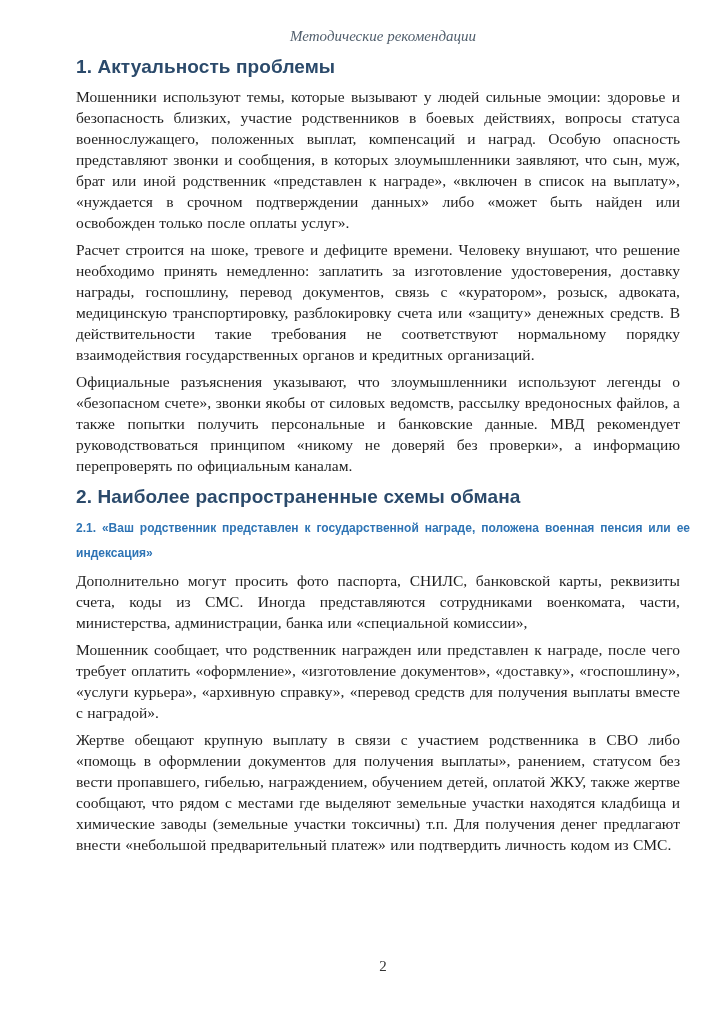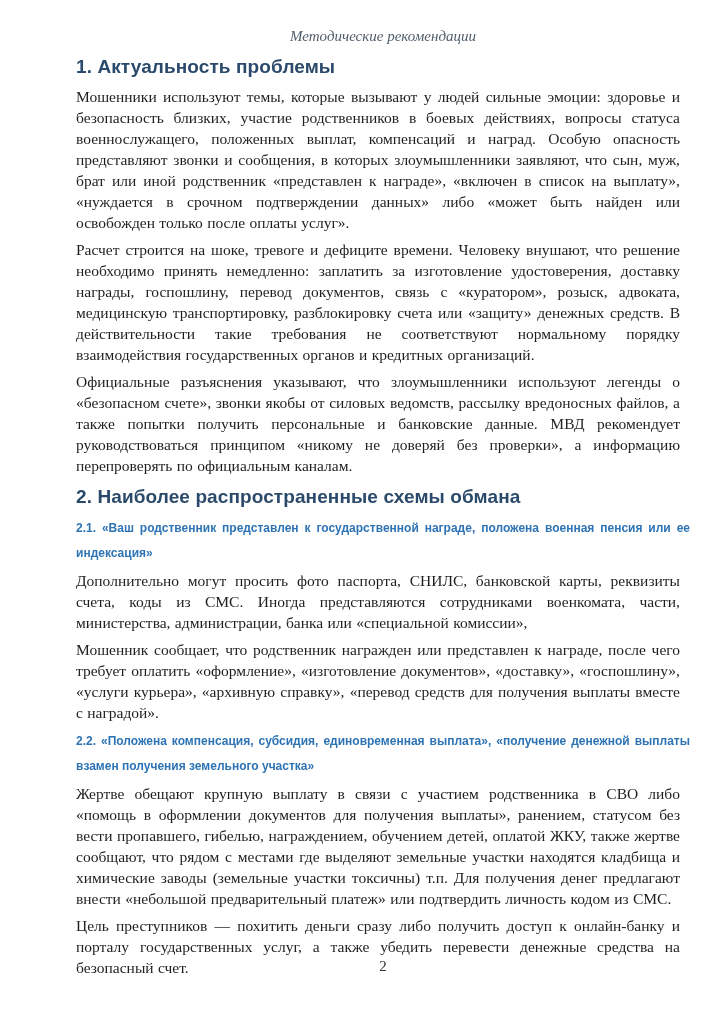--- a/index.html
+++ b/index.html
@@ -78,21 +78,19 @@
   <p class="body-par">Официальные разъяснения указывают, что злоумышленники используют легенды о «безопасном счете», звонки якобы от силовых ведомств, рассылку вредоносных файлов, а также попытки получить персональные и банковские данные. МВД рекомендует руководствоваться принципом «никому не доверяй без проверки», а информацию перепроверять по официальным каналам.</p>
 
   <h1 class="sec-title">2. Наиболее распространенные схемы обмана</h1>
 
   <h2 class="sub-title">2.1. «Ваш родственник представлен к государственной награде, положена военная пенсия или ее индексация»</h2>
 
   <p class="body-par">Дополнительно могут просить фото паспорта, СНИЛС, банковской карты, реквизиты счета, коды из СМС. Иногда представляются сотрудниками военкомата, части, министерства, администрации, банка или «специальной комиссии»,</p>
 
   <p class="body-par">Мошенник сообщает, что родственник награжден или представлен к награде, после чего требует оплатить «оформление», «изготовление документов», «доставку», «госпошлину», «услуги курьера», «архивную справку», «перевод средств для получения выплаты вместе с наградой».</p>
 
-  <h2 class="sub-title">2.2. «Положена компенсация, субсидия, единовременная выплата», «получение денежной выплаты взамен получения земельного участка»</h2>
 
   <p class="body-par">Жертве обещают крупную выплату в связи с участием родственника в СВО либо «помощь в оформлении документов для получения выплаты», ранением, статусом без вести пропавшего, гибелью, награждением, обучением детей, оплатой ЖКУ, также жертве сообщают, что рядом с местами где выделяют земельные участки находятся кладбища и химические заводы (земельные участки токсичны) т.п. Для получения денег предлагают внести «небольшой предварительный платеж» или подтвердить личность кодом из СМС.</p>
 
-  <p class="body-par">Цель преступников — похитить деньги сразу либо получить доступ к онлайн-банку и порталу государственных услуг, а также убедить перевести денежные средства на безопасный счет.</p>
 
   <div class="page-number">2</div>
 
 </div>
 
 </body></html>

